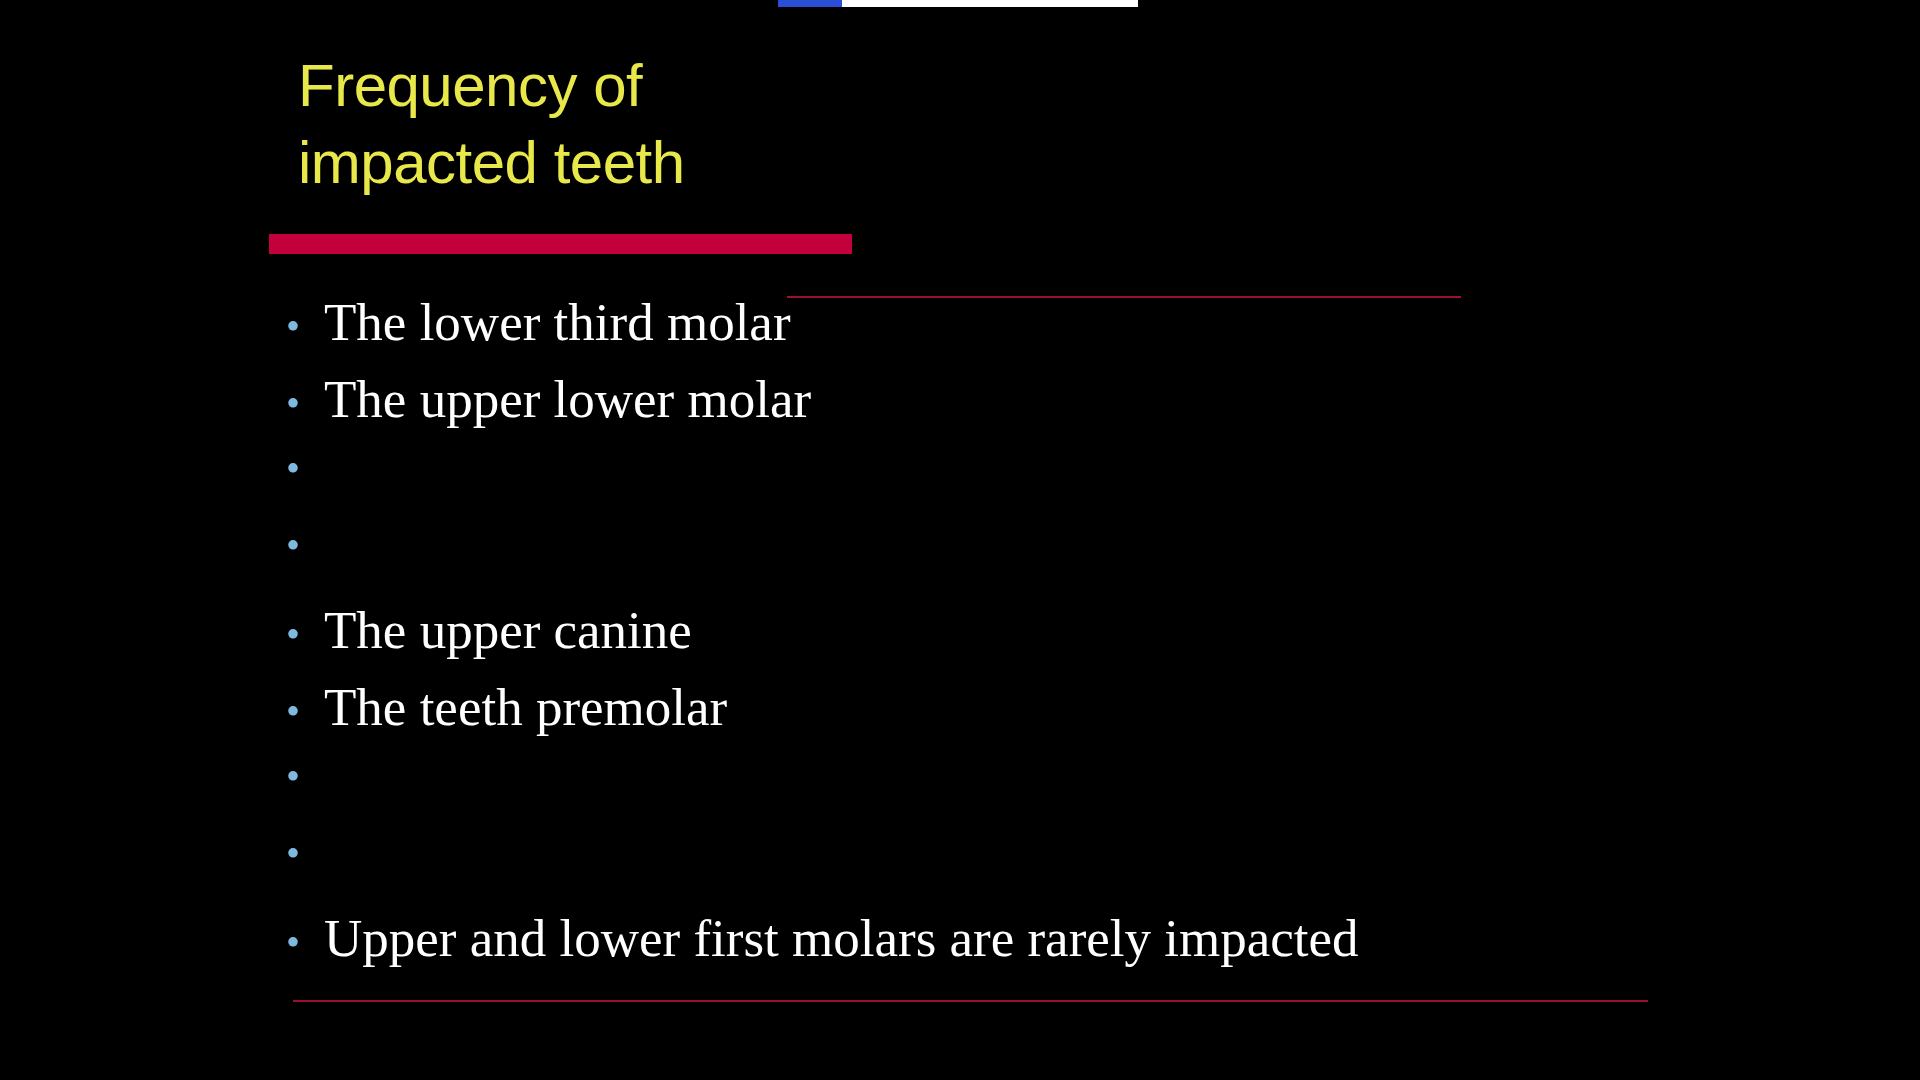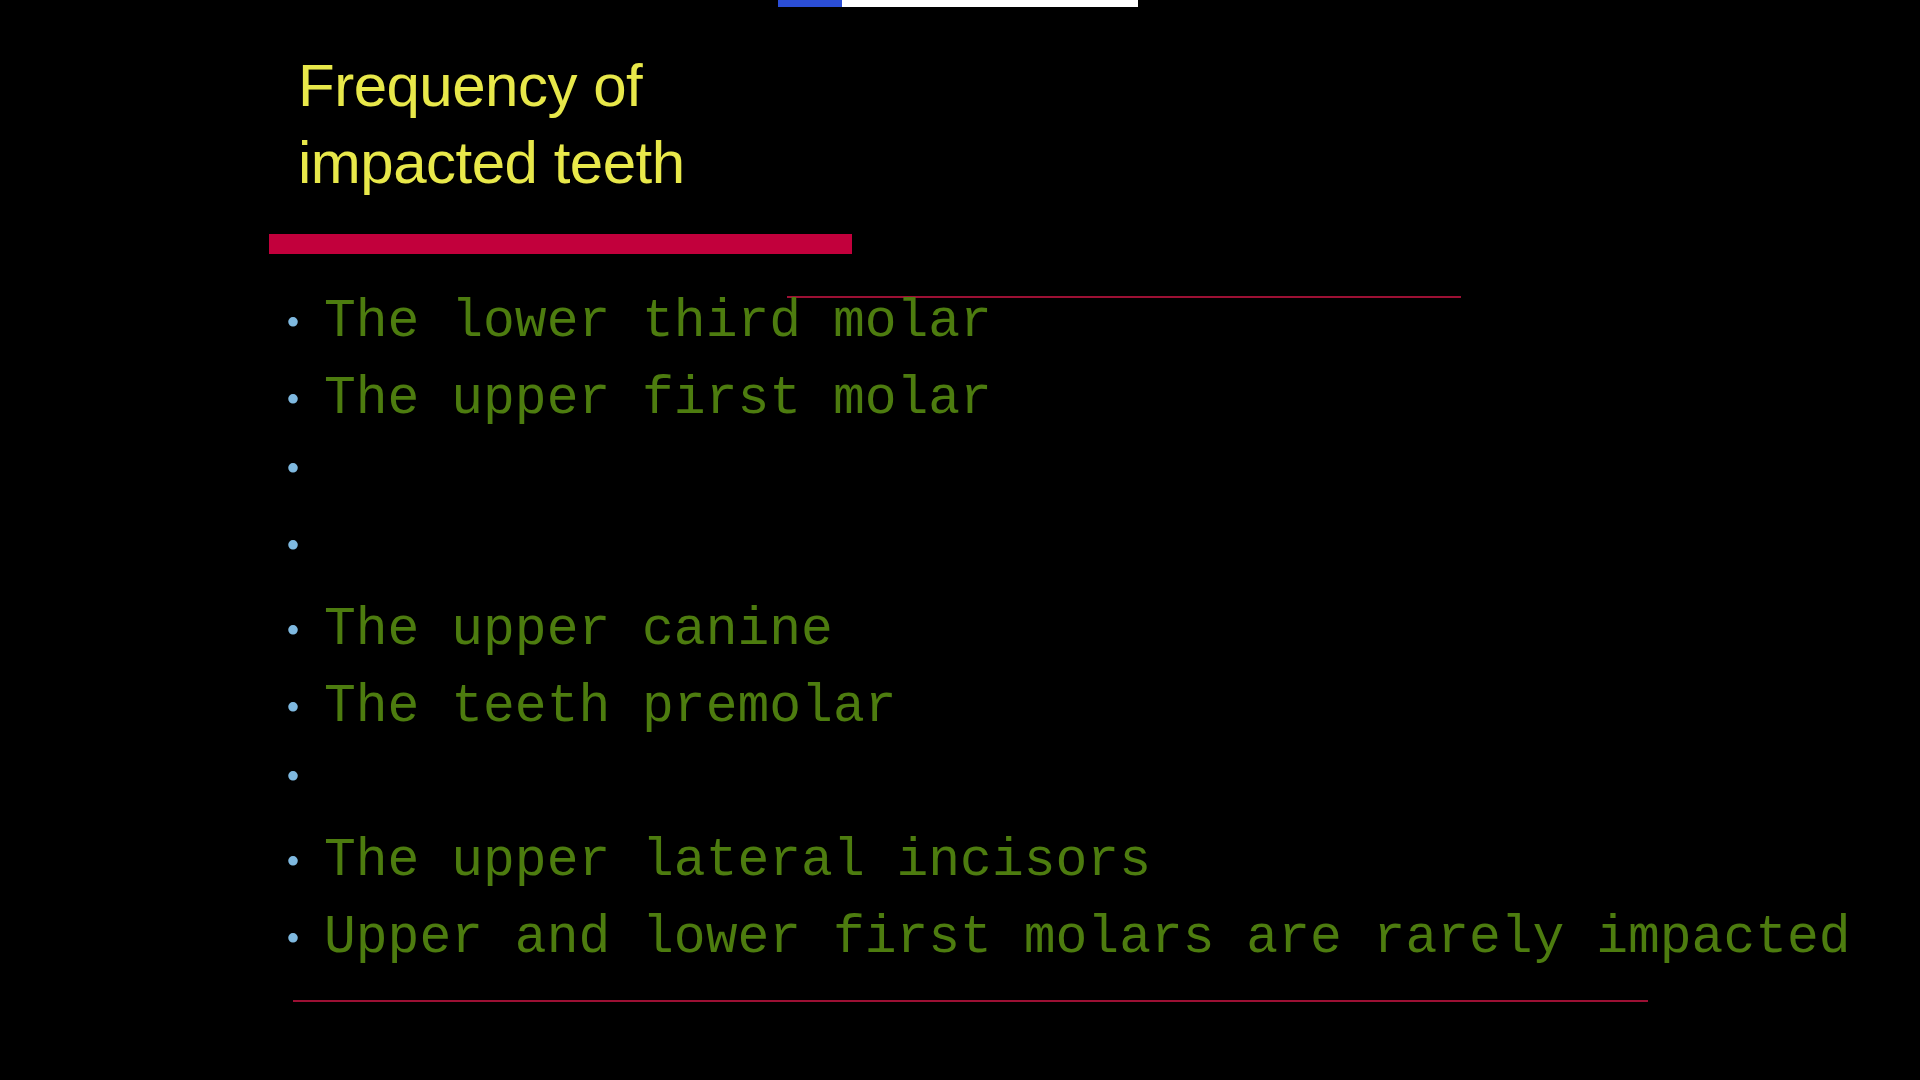--- a/index.html
+++ b/index.html
@@ -80,22 +80,22 @@
   }
   .bullet-dot {
     width: 38px;
     flex: 0 0 38px;
     color: #7fb9e0;
     font-size: 40px;
     line-height: 1;
     text-align: left;
   }
   .bullet-text {
-    color: #4d7c0f;
-    font-family: Liberation Mono, monospace;
+    color: #ffffff;
+    font-family: Liberation Serif, serif;
     font-size: 53px;
     line-height: 1.05;
     white-space: nowrap;
   }
 
   .thin-rule-bottom {
     position: absolute;
     left: 293px;
     top: 1000px;
     width: 1355px;
@@ -119,21 +119,21 @@
 
   <div class="bullets">
 
     <div class="bullet-row">
       <span class="bullet-dot">•</span>
       <span class="bullet-text">The lower third molar</span>
     </div>
 
     <div class="bullet-row">
       <span class="bullet-dot">•</span>
-      <span class="bullet-text">The upper first molar</span>
+      <span class="bullet-text">The upper lower molar</span>
     </div>
 
     <div class="bullet-row">
       <span class="bullet-dot">•</span>
     </div>
 
     <div class="bullet-row">
       <span class="bullet-dot">•</span>
     </div>
 
@@ -146,21 +146,20 @@
       <span class="bullet-dot">•</span>
       <span class="bullet-text">The teeth premolar</span>
     </div>
 
     <div class="bullet-row">
       <span class="bullet-dot">•</span>
     </div>
 
     <div class="bullet-row">
       <span class="bullet-dot">•</span>
-      <span class="bullet-text">The upper lateral incisors</span>
     </div>
 
     <div class="bullet-row">
       <span class="bullet-dot">•</span>
       <span class="bullet-text">Upper and lower first molars are rarely impacted</span>
     </div>
 
   </div>
 
   <div class="thin-rule-bottom"></div>

